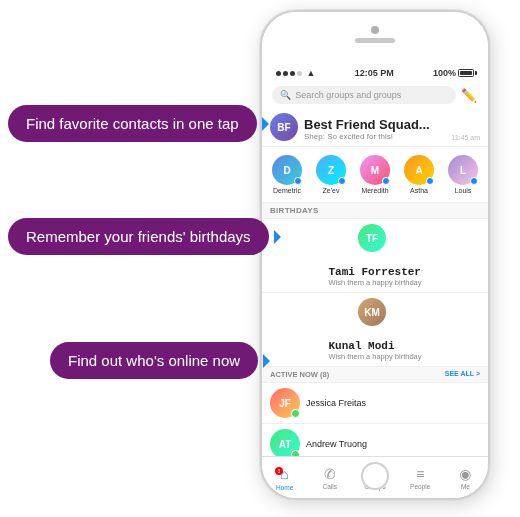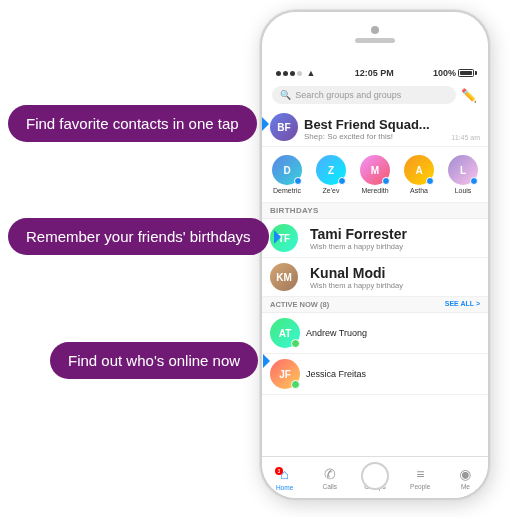--- a/index.html
+++ b/index.html
@@ -246,24 +246,25 @@
       text-align: center;
     }
 
     
     .birthday-item {
       display: flex;
       align-items: center;
       padding: 5px 8px;
       border-bottom: 0.5px solid #f0f0f0;
       background: white;
-      gap: 6px;
+      gap: 14px;
+      flex-direction: column;
     }
     .birthday-text { flex: 1; }
-    .birthday-name { font-size: 14px; font-weight: 600; color: #222; }
+    .birthday-name { font-size: 11px; font-weight: 600; color: #222; font-family: Liberation Mono, monospace; }
     .birthday-sub { font-size: 7.5px; color: #888; }
 
     
     .active-header {
       background: #f8f8f8;
       padding: 3px 8px;
       font-size: 7.5px;
       font-weight: 700;
       color: #888;
       display: flex;
@@ -470,32 +471,32 @@
       </div>
     </div>
 
     <div class="active-header">
       <span>ACTIVE NOW (8)</span>
       <span class="see-all">SEE ALL &gt;</span>
     </div>
 
     <div class="active-person">
       <div class="active-avatar">
+        <div style="width:30px;height:30px;border-radius:50%;background:linear-gradient(135deg,#ff6b6b,#feca57);display:flex;align-items:center;justify-content:center;color:white;font-size:10px;font-weight:600;">JF</div>
+        <div class="online-dot"></div>
+      </div>
+      <span class="active-name">Jessica Freitas</span>
+    </div>
+
+    <div class="active-person">
+      <div class="active-avatar">
         <div style="width:30px;height:30px;border-radius:50%;background:linear-gradient(135deg,#43e97b,#38f9d7);display:flex;align-items:center;justify-content:center;color:white;font-size:10px;font-weight:600;">AT</div>
         <div class="online-dot"></div>
       </div>
       <span class="active-name">Andrew Truong</span>
-    </div>
-
-    <div class="active-person">
-      <div class="active-avatar">
-        <div style="width:30px;height:30px;border-radius:50%;background:linear-gradient(135deg,#ff6b6b,#feca57);display:flex;align-items:center;justify-content:center;color:white;font-size:10px;font-weight:600;">JF</div>
-        <div class="online-dot"></div>
-      </div>
-      <span class="active-name">Jessica Freitas</span>
     </div>
 
     <div class="bottom-nav">
       <div class="nav-item active">
         <div class="nav-icon-wrap">
           <span class="nav-icon" style="color:#1a8af7;font-size:14px;">⌂</span>
           <div class="nav-badge">3</div>
         </div>
         <span class="nav-label" style="color:#1a8af7;">Home</span>
       </div>

